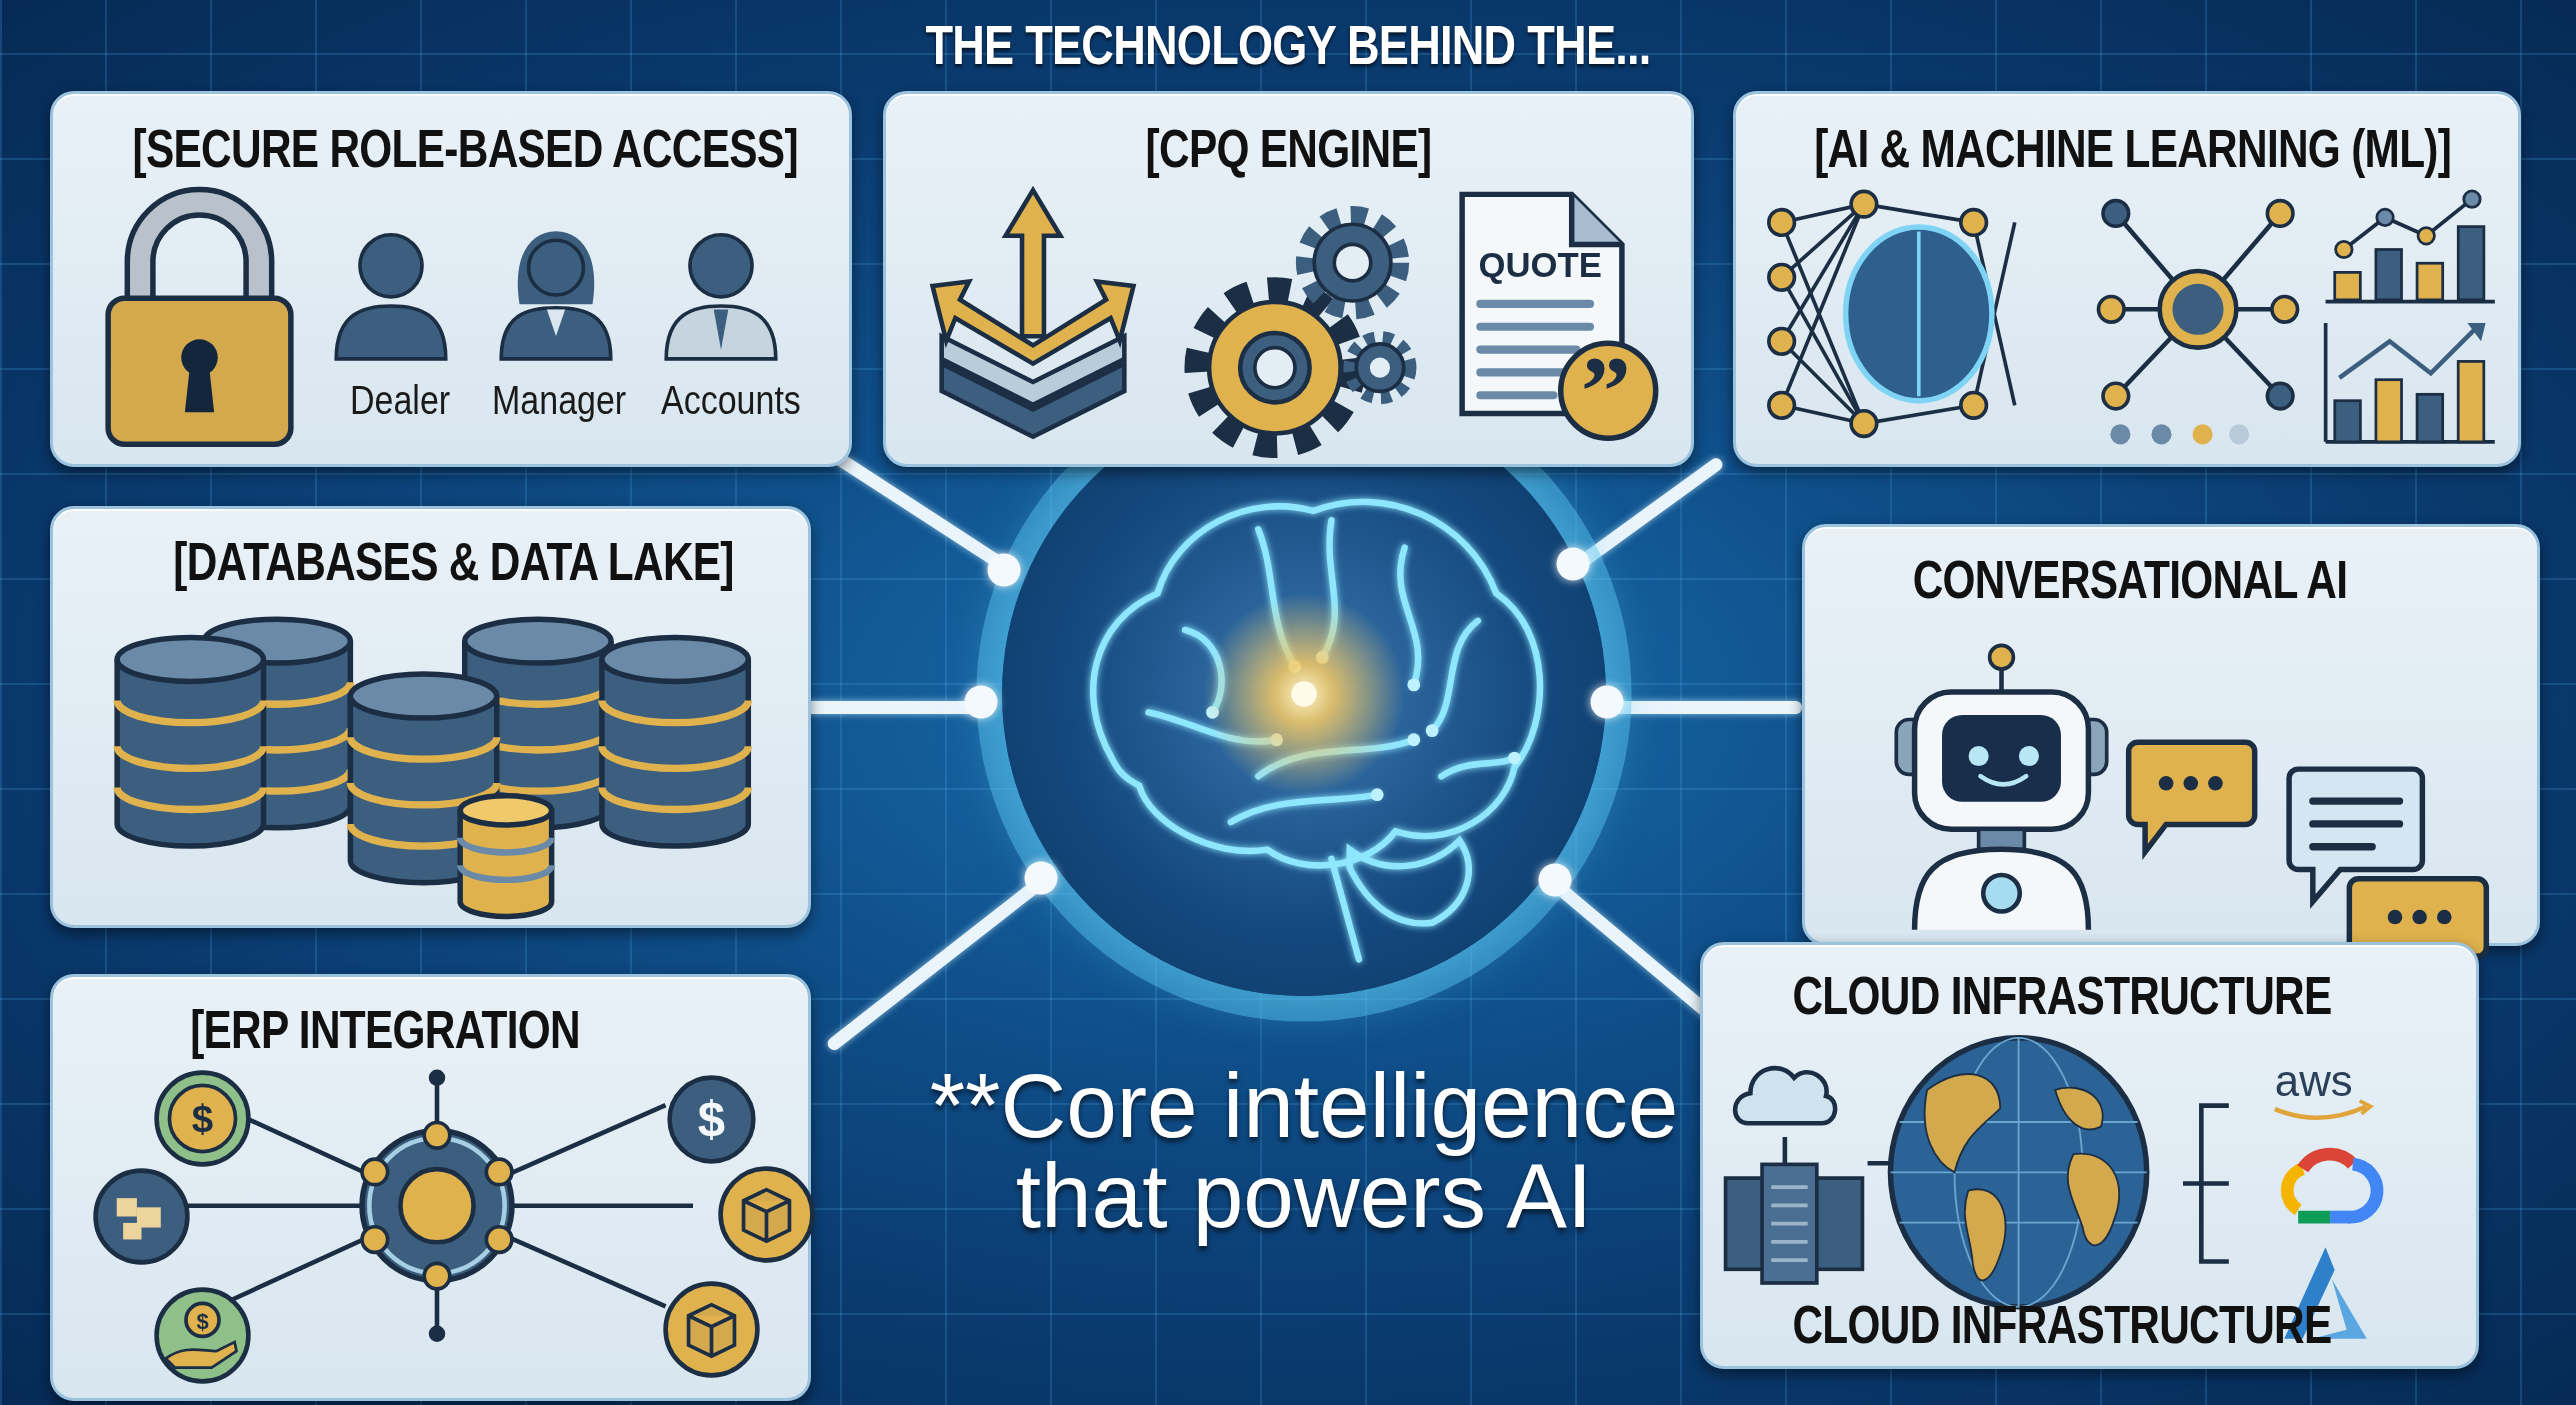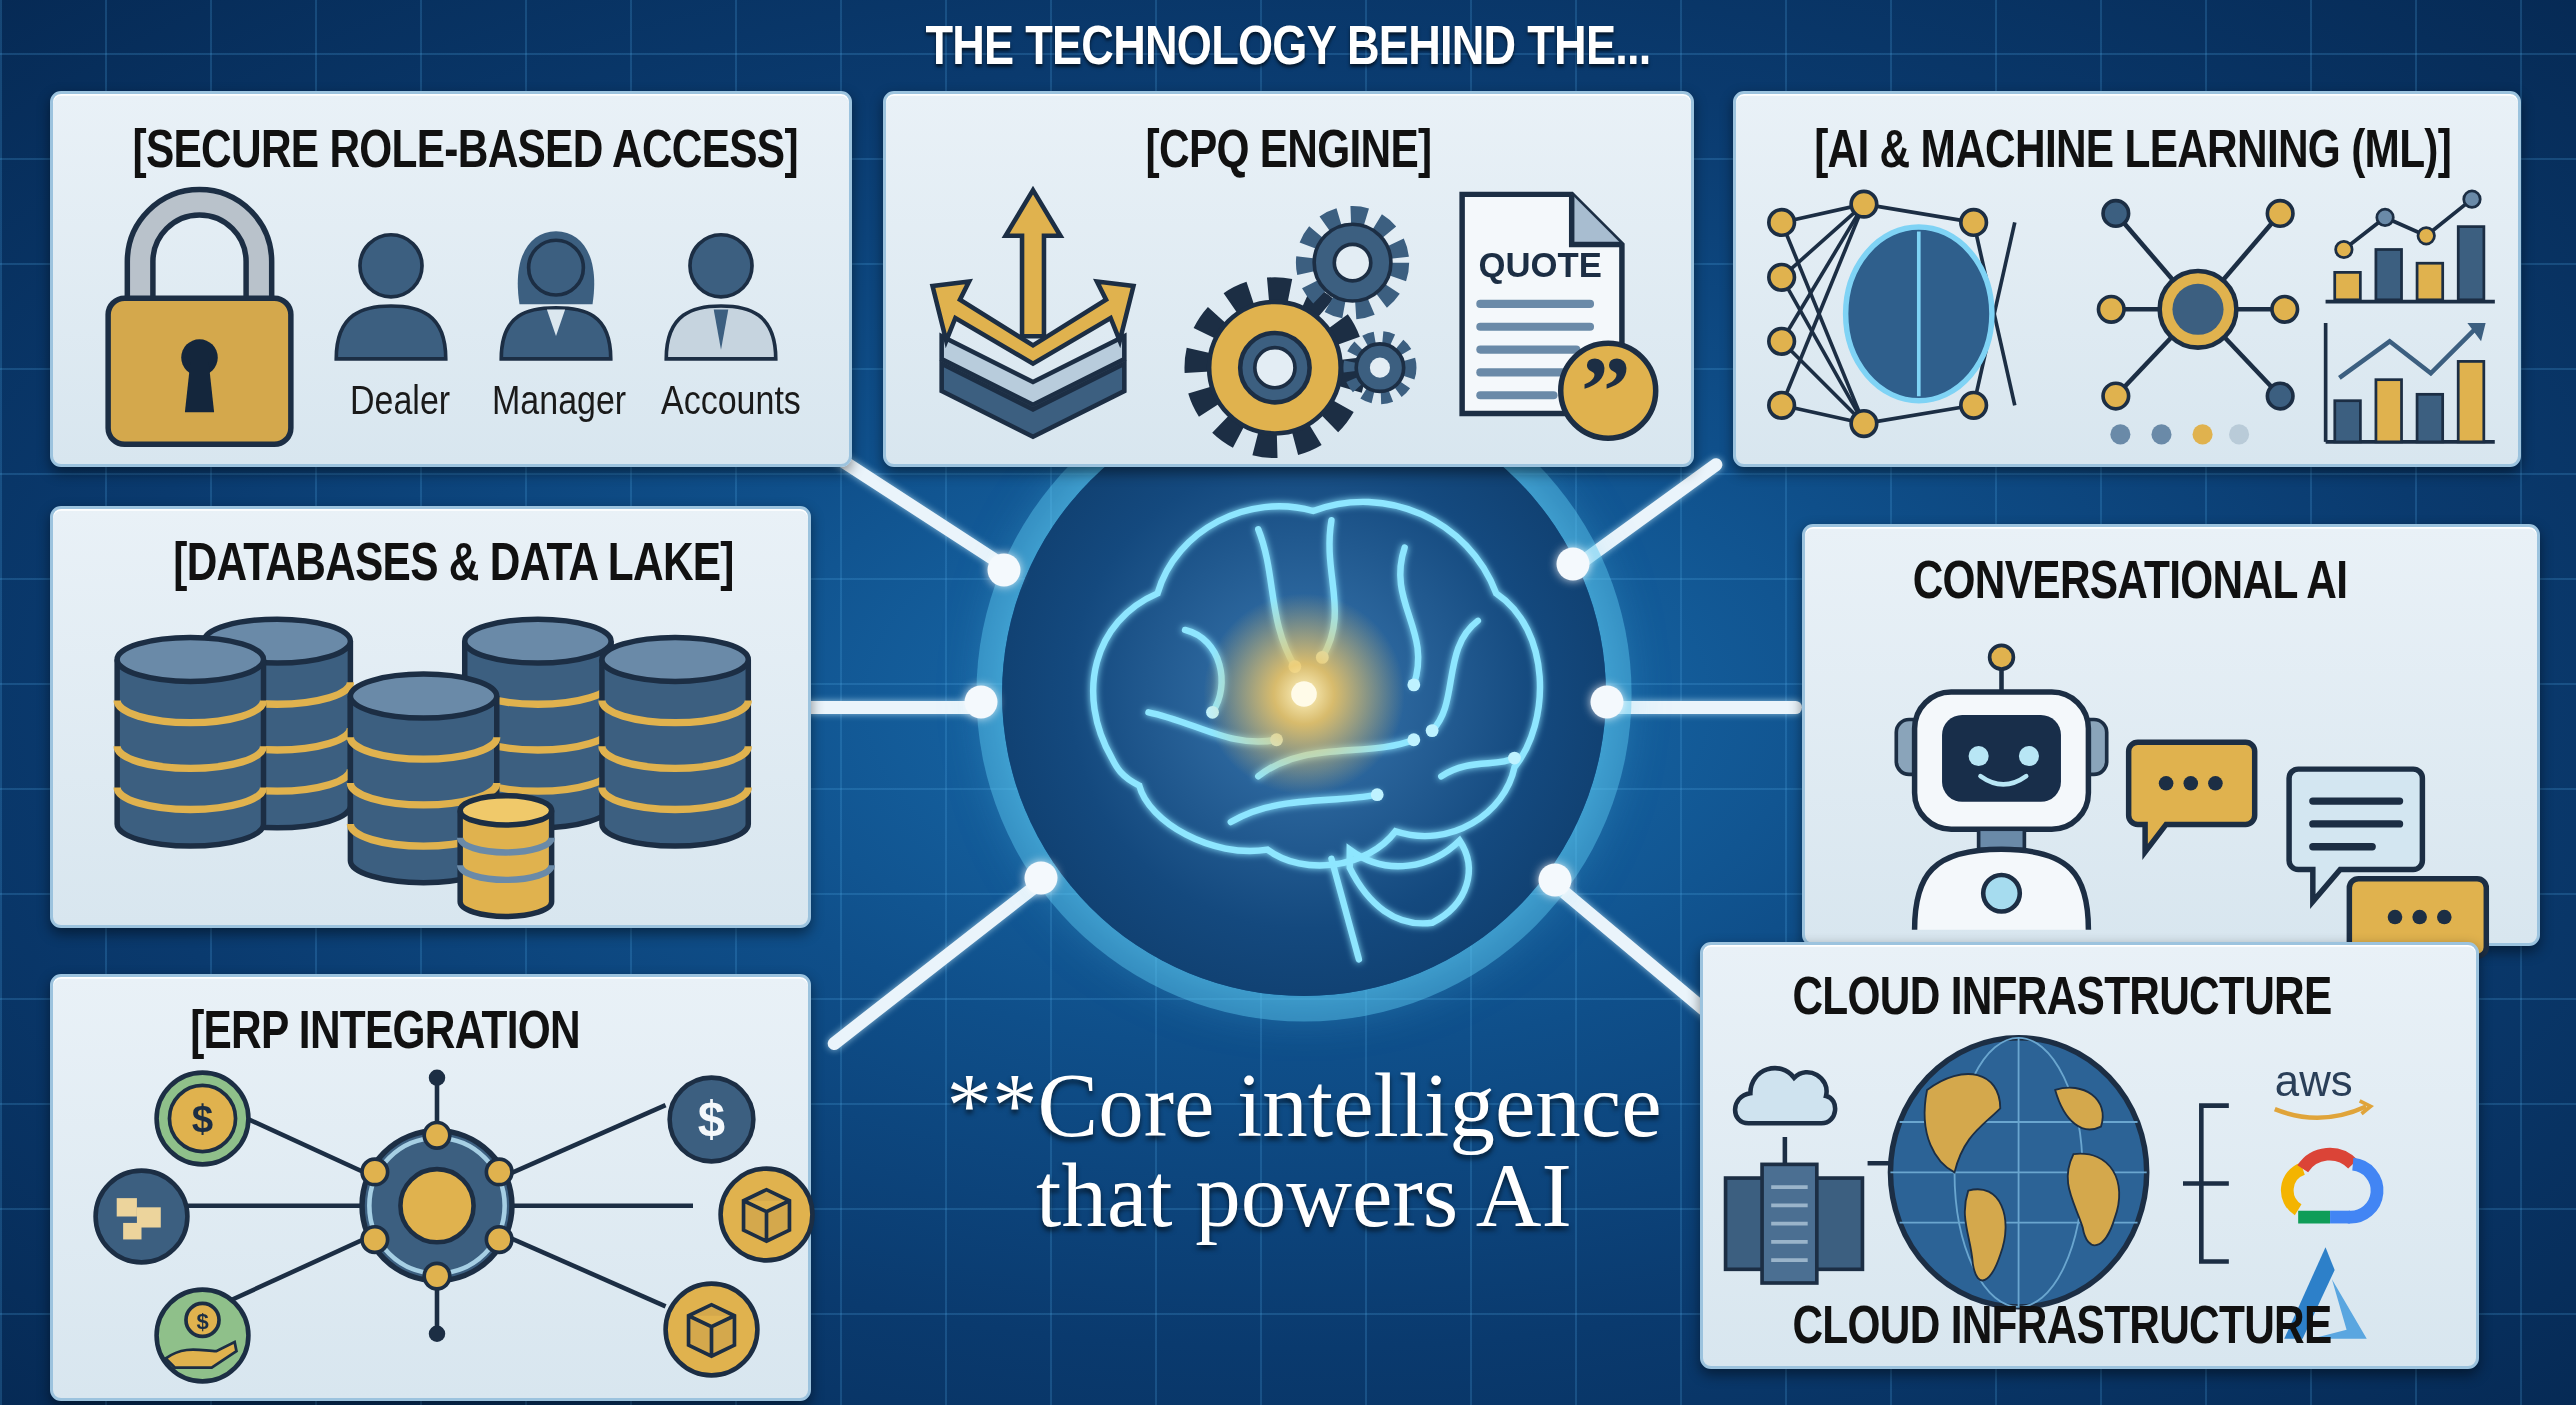--- a/index.html
+++ b/index.html
@@ -5,33 +5,33 @@
   html,body{margin:0;padding:0;}
   body{width:2576px;height:1405px;position:relative;overflow:hidden;
     background:radial-gradient(ellipse at 50% 50%,#1a6fb0 0%,#0f4f8a 35%,#0a3a6e 65%,#062a55 100%);
     font-family:"Liberation Sans",sans-serif;}
   .grid{position:absolute;inset:0;
     background-image:linear-gradient(rgba(80,170,230,.22) 1.8px,transparent 1.8px),linear-gradient(90deg,rgba(80,170,230,.22) 1.8px,transparent 1.8px);
     background-size:105px 105px;background-position:0 53px;}
   .title{position:absolute;left:0;right:0;top:12.8px;text-align:center;color:#fff;
     font-family:"Liberation Sans",sans-serif;font-weight:bold;font-size:55px;letter-spacing:-0.9px;
     transform:scaleX(.82);text-shadow:0 2.7px 3.7px rgba(0,0,0,.6);}
-  .panel{position:absolute;background:linear-gradient(180deg,#e9f1f7,#d8e6ef);border-radius:11px;
+  .panel{position:absolute;background:linear-gradient(180deg,#e9f1f7,#d8e6ef);border-radius:24px;
     border:3.7px solid #9cc3de;box-shadow:0 5.5px 12.8px rgba(0,0,0,.45),inset 0 1.8px 0 #fff;}
   .ptitle{position:absolute;left:0;right:0;text-align:center;font-weight:bold;color:#111;
     font-size:53px;letter-spacing:-0.9px;transform:scaleX(.8);white-space:nowrap;}
   .conn{position:absolute;height:12.8px;background:#eaf4fb;border-radius:6.4px;transform-origin:0 50%;
     box-shadow:0 0 7.3px rgba(200,240,255,.7);}
   .node{position:absolute;width:33px;height:33px;border-radius:50%;background:#f4f9fd;
     box-shadow:0 0 9.1px rgba(255,255,255,.8);transform:translate(-50%,-50%);}
   .core{position:absolute;left:1002px;top:392px;width:604px;height:604px;border-radius:50%;
     background:radial-gradient(circle at 50% 50%,#3a78b0 0%,#14497e 55%,#0b345f 100%);
     box-shadow:0 0 0 25.6px rgba(90,200,240,.45),0 0 55px rgba(90,200,240,.6);}
   .caption{position:absolute;left:842px;top:1061px;width:924px;text-align:center;color:#fff;
-    font-family:Liberation Serif, serif;font-size:91px;line-height:90px;
+    font-family:Liberation Sans, sans-serif;font-size:91px;line-height:90px;
     text-shadow:0 3.7px 5.5px rgba(0,0,0,.6);}
   .role-label{position:absolute;font-size:40px;color:#1a1a1a;transform:scaleX(.85);transform-origin:0 0;}
   svg{position:absolute;overflow:visible;}
 </style>
 </head>
 <body>
 
 <div class="grid"></div>
 
 <div class="title">THE TECHNOLOGY BEHIND THE...</div>

